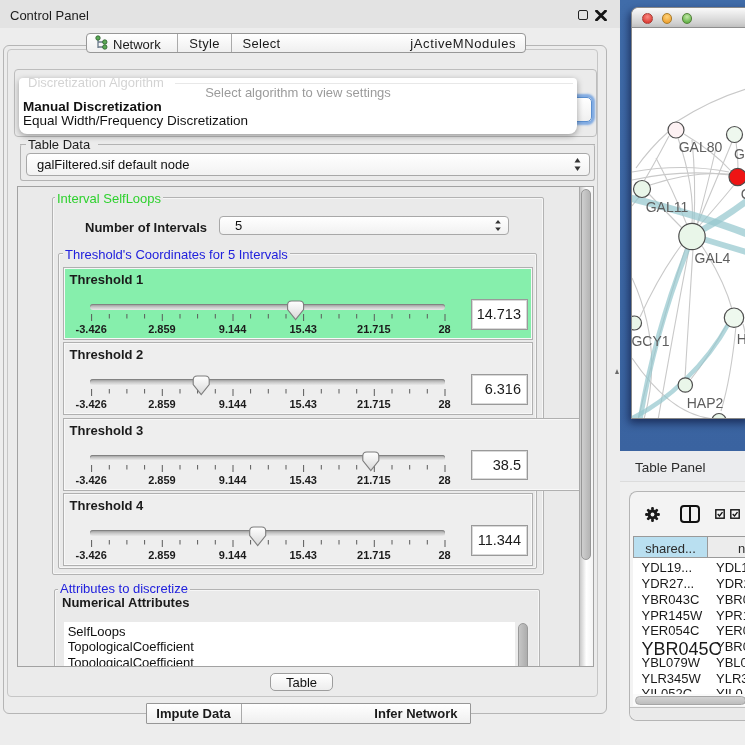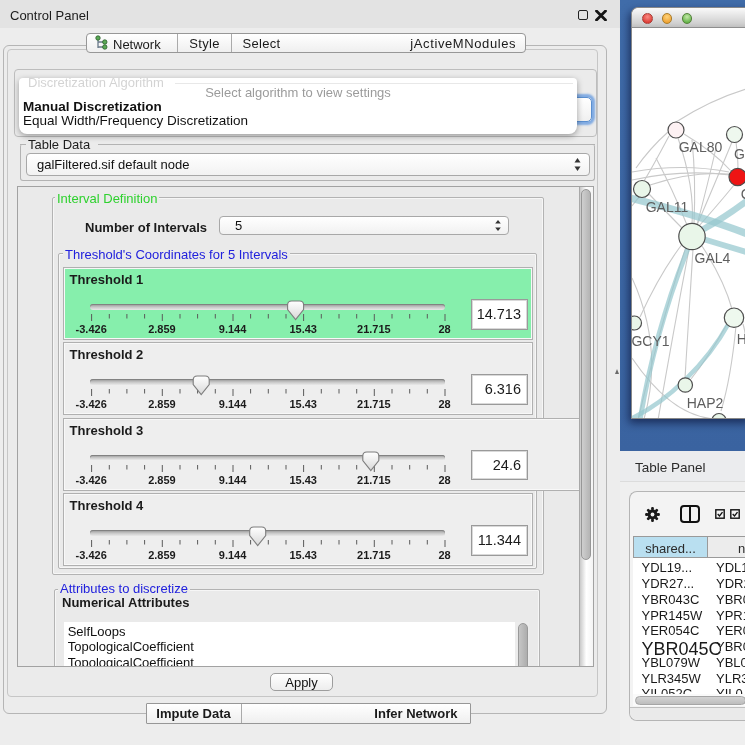--- a/index.html
+++ b/index.html
@@ -52,21 +52,21 @@
 <div class="abs" style="left:98px;top:144px;width:497px;height:1px;background:#b3b3b3;"></div>
 <div class="abs" style="left:28px;top:137px;font-size:13px;color:#1d1d1d;">Table Data</div>
 <div class="abs" style="left:26px;top:153px;width:564px;height:23px;background:linear-gradient(#ffffff,#f2f2f2);border:1px solid #a8a8a8;border-radius:4px;font-size:13px;color:#111;line-height:22px;padding-left:10px;">galFiltered.sif default node</div>
 <svg class="abs" style="left:573px;top:157px;" width="9" height="15" viewBox="0 0 9 15">
   <path d="M4.5 1 L7.5 5.5 L1.5 5.5 Z" fill="#333"></path>
   <path d="M4.5 14 L7.5 9.5 L1.5 9.5 Z" fill="#333"></path>
 </svg>
 
 <div class="abs" style="left:17px;top:186px;width:577px;height:481px;border:1px solid #a2a2a2;background:#eaeaea;overflow:hidden;">
 <div class="abs" style="left:33.5px;top:10px;width:492px;height:377.5px;border:1px solid #b3b3b3;box-shadow:inset 0 0 0 1px #f6f6f6;border-radius:2px;"></div>
-<div class="abs" style="left:37px;top:3.5px;background:#eaeaea;padding:0 2px;font-size:13px;color:#2ed12e;">Interval Definition</div>
+<div class="abs" style="left:37px;top:3.5px;background:#eaeaea;padding:0 2px;font-size:13px;color:#2ed12e;">Interval SelfLoops</div>
 <div class="abs" style="left:67px;top:33px;font-size:13px;font-weight:bold;color:#1b1b1b;">Number of Intervals</div>
 <div class="abs" style="left:201px;top:29px;width:290px;height:19px;background:linear-gradient(#ffffff,#f1f1f1);border:1px solid #a8a8a8;border-radius:4px;font-size:13px;color:#111;line-height:18px;padding-left:15px;">5</div>
 <svg class="abs" style="left:476px;top:32px;" width="8" height="13" viewBox="0 0 8 13">
       <path d="M4 1 L6.8 4.6 L1.2 4.6 Z" fill="#333"></path>
       <path d="M4 12 L6.8 8.4 L1.2 8.4 Z" fill="#333"></path>
     </svg>
 <div class="abs" style="left:40px;top:66px;width:479px;height:315.5px;border:1px solid #b3b3b3;box-shadow:inset 0 0 0 1px #f6f6f6;border-radius:2px;"></div>
 <div class="abs" style="left:45px;top:59.5px;background:#eaeaea;padding:0 2px;font-size:13px;color:#2121dd;">Threshold's Coordinates for 5 Intervals</div>
 <div class="abs" style="left:44.6px;top:80.0px;width:470px;height:73px;border:1px solid #b0b0b0;box-shadow:inset 0 0 0 1px #f8f8f8;background:#86efac;">
   <div class="abs" style="left:6px;top:4px;font-size:13px;font-weight:bold;color:#1b1b1b;">Threshold 1</div>
@@ -182,21 +182,21 @@
             <stop offset="1" stop-color="#d8d8d8"></stop>
           </linearGradient>
         </defs>
       </svg>
   <div class="abs" style="left:-2.4px;top:55px;width:60px;text-align:center;font-size:11px;font-weight:bold;color:#1b1b1b;">-3.426</div>
   <div class="abs" style="left:68.3px;top:55px;width:60px;text-align:center;font-size:11px;font-weight:bold;color:#1b1b1b;">2.859</div>
   <div class="abs" style="left:139.0px;top:55px;width:60px;text-align:center;font-size:11px;font-weight:bold;color:#1b1b1b;">9.144</div>
   <div class="abs" style="left:209.6px;top:55px;width:60px;text-align:center;font-size:11px;font-weight:bold;color:#1b1b1b;">15.43</div>
   <div class="abs" style="left:280.3px;top:55px;width:60px;text-align:center;font-size:11px;font-weight:bold;color:#1b1b1b;">21.715</div>
   <div class="abs" style="left:351.0px;top:55px;width:60px;text-align:center;font-size:11px;font-weight:bold;color:#1b1b1b;">28</div>
-  <div class="abs" style="left:407.4px;top:31px;width:57px;height:30.5px;background:#fff;border:1px solid #9a9a9a;box-shadow:inset 0 0 0 1px #d9d9d9;font-size:14.5px;color:#1b1b1b;text-align:right;line-height:29px;padding-right:6px;">24.6</div>
+  <div class="abs" style="left:407.4px;top:31px;width:57px;height:30.5px;background:#fff;border:1px solid #9a9a9a;box-shadow:inset 0 0 0 1px #d9d9d9;font-size:14.5px;color:#1b1b1b;text-align:right;line-height:29px;padding-right:6px;">38.5</div>
 </div>
 <div class="abs" style="left:44.6px;top:306.0px;width:470px;height:73px;border:1px solid #b0b0b0;box-shadow:inset 0 0 0 1px #f8f8f8;background:#eeeeee;">
   <div class="abs" style="left:6px;top:4px;font-size:13px;font-weight:bold;color:#1b1b1b;">Threshold 4</div>
   <div class="abs" style="left:26.5px;top:36px;width:355px;height:5.5px;border-radius:3px;background:linear-gradient(#909090,#c6c6c6 50%,#e9e9e9);box-shadow:inset 0 1px 0 #828282;"></div>
   <svg class="abs" style="left:0;top:0;" width="470" height="71" viewBox="0 0 470 71">
         <line x1="27.6" y1="46" x2="27.6" y2="53" stroke="#5a5a5a" stroke-width="1"></line>
         <line x1="45.3" y1="46" x2="45.3" y2="50.5" stroke="#5a5a5a" stroke-width="1"></line>
         <line x1="62.9" y1="46" x2="62.9" y2="50.5" stroke="#5a5a5a" stroke-width="1"></line>
         <line x1="80.6" y1="46" x2="80.6" y2="50.5" stroke="#5a5a5a" stroke-width="1"></line>
         <line x1="98.3" y1="46" x2="98.3" y2="53" stroke="#5a5a5a" stroke-width="1"></line>
@@ -238,21 +238,21 @@
 <div class="abs" style="left:46px;top:434.5px;width:451px;height:100px;background:#fff;"></div>
 <div class="abs" style="left:497px;top:434.5px;width:13.5px;height:100px;background:#ececec;"></div>
 <div class="abs" style="left:500.3px;top:435.5px;width:10px;height:98px;background:linear-gradient(90deg,#c6c6c6,#adadad);border:1px solid #999;border-radius:5px 5px 0 0;"></div>
 <div class="abs" style="left:49.7px;top:436.8px;font-size:13px;color:#111;">SelfLoops</div>
 <div class="abs" style="left:49.7px;top:452.2px;font-size:13px;color:#111;">TopologicalCoefficient</div>
 <div class="abs" style="left:49.7px;top:467.6px;font-size:13px;color:#111;">TopologicalCoefficient</div>
 <div class="abs" style="left:560.5px;top:0;width:15.5px;height:480px;background:linear-gradient(90deg,#c9c9c9,#ffffff 45%,#f2f2f2);border-left:1px solid #a8a8a8;"></div>
 <div class="abs" style="left:562.5px;top:2px;width:10.5px;height:371px;background:linear-gradient(90deg,#cfcfcf,#b4b4b4);border:1px solid #979797;border-radius:5.5px;"></div>
 </div>
 
-<div class="abs" style="left:270px;top:673px;width:63px;height:18px;background:linear-gradient(#ffffff,#ededed);border:1px solid #9d9d9d;border-radius:5px;text-align:center;font-size:13px;color:#111;line-height:17px;">Apply</div>
+<div class="abs" style="left:270px;top:673px;width:63px;height:18px;background:linear-gradient(#ffffff,#ededed);border:1px solid #9d9d9d;border-radius:5px;text-align:center;font-size:13px;color:#111;line-height:17px;">Table</div>
 
 <div class="abs" style="left:145.5px;top:703px;width:325.5px;height:21px;border:1px solid #979797;border-radius:1px;background:linear-gradient(#ffffff,#efefef);overflow:hidden;">
   <div class="abs" style="left:0;top:0;width:95px;height:21px;border-right:1px solid #aaa;text-align:center;font-size:13px;font-weight:bold;color:#1a1a1a;line-height:20px;">Impute Data</div>
   <div class="abs" style="left:213.3px;top:0;width:112.2px;height:21px;text-align:center;font-size:13px;font-weight:bold;color:#1a1a1a;line-height:20px;">Infer Network</div>
 </div>
 
 <svg class="abs" style="left:614px;top:368px;" width="6" height="7" viewBox="0 0 6 7">
     <path d="M1 6 L3 1 L5 6 Z" fill="#6a6a6a"></path>
   </svg>
 

